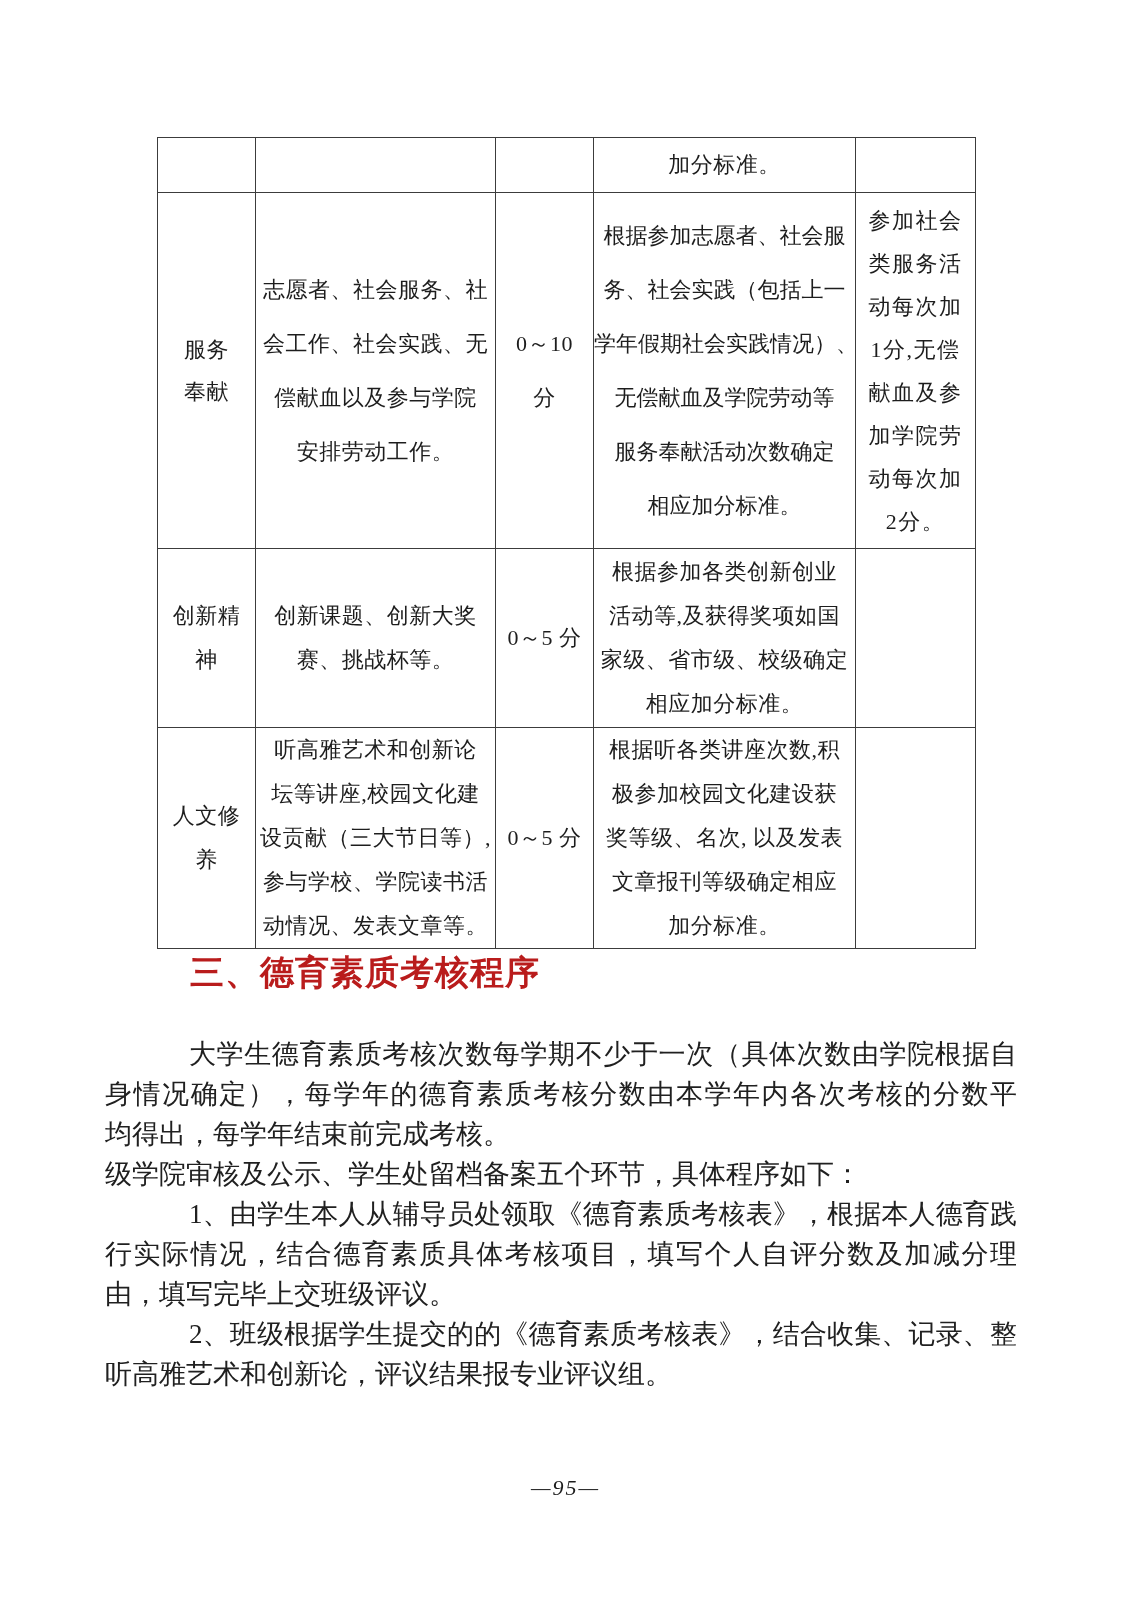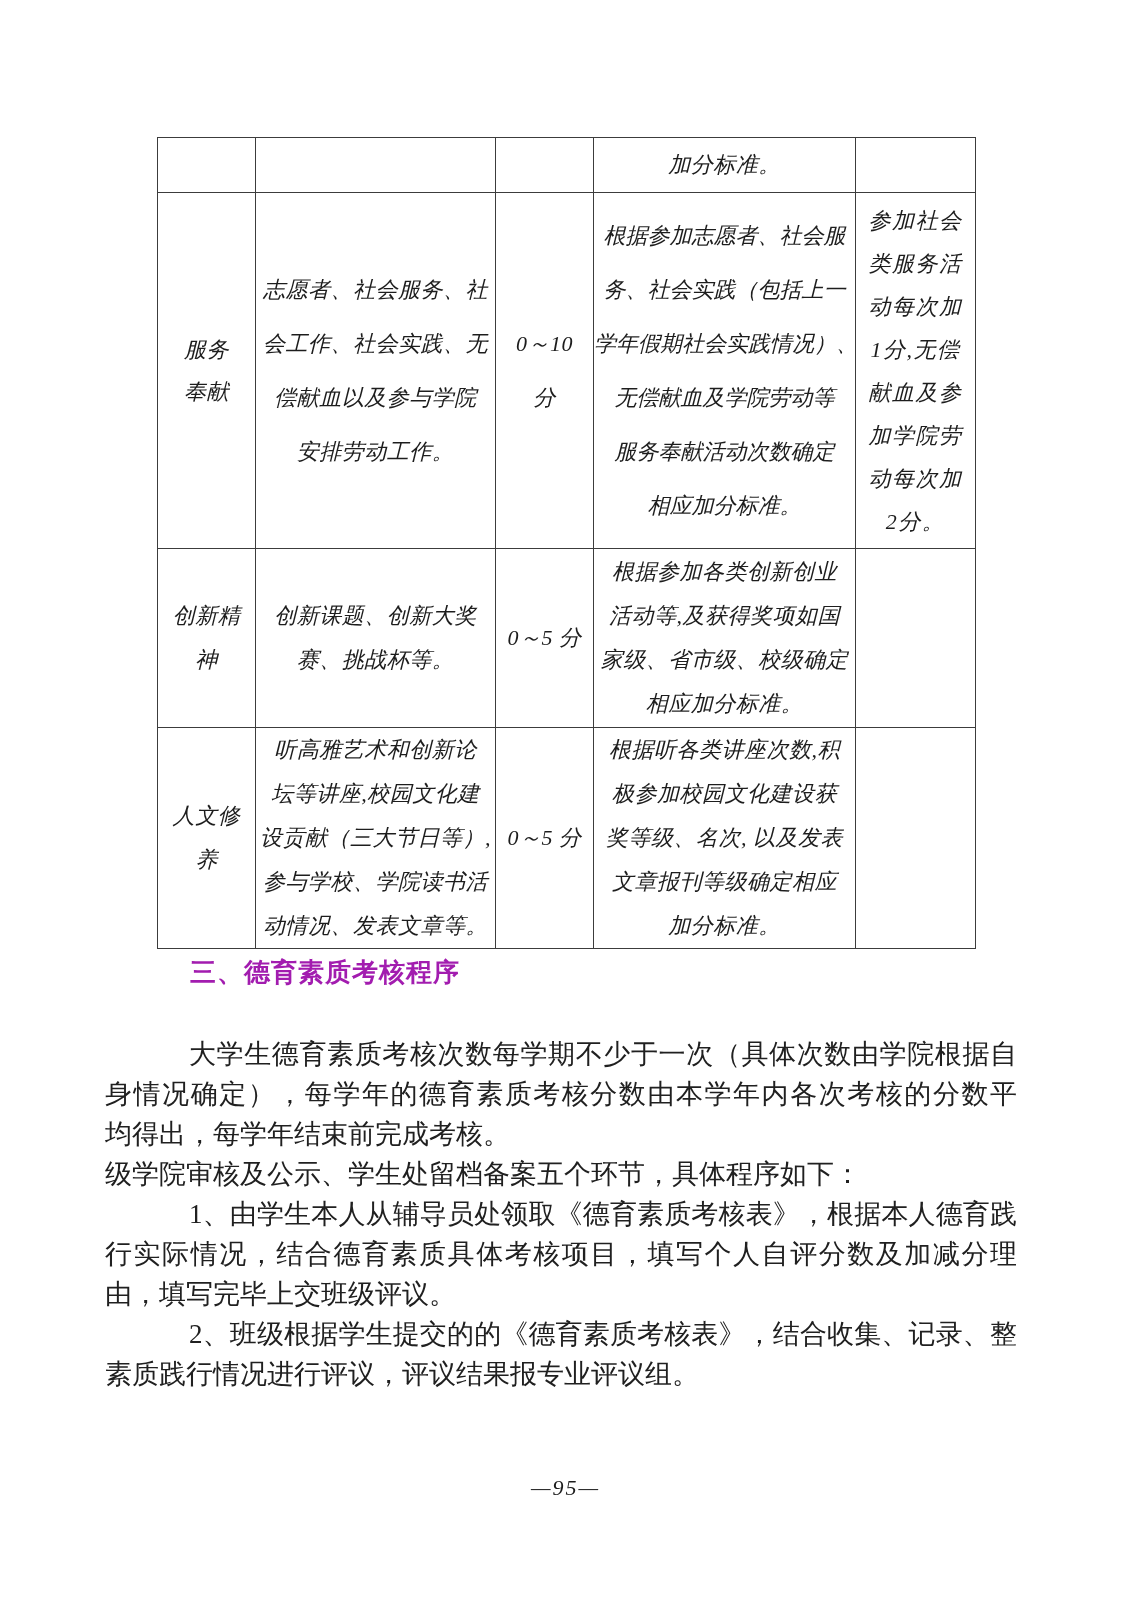--- a/index.html
+++ b/index.html
@@ -25,21 +25,20 @@
   table.assess td {
     border: 1.5px solid #3c3c3c;
     vertical-align: middle;
     text-align: center;
     white-space: pre;
     font-size: 22px;
     line-height: 44px;
     letter-spacing: 0.5px;
     padding: 0;
     overflow: visible;
-    font-style: italic;
   }
   col.c-cat   { width: 98px; }
   col.c-desc  { width: 240px; }
   col.c-score { width: 98px; }
   col.c-crit  { width: 262px; }
   col.c-note  { width: 120px; }
 
   tr.row-0 { height: 55px; }
   tr.row-1 { height: 356px; }
   tr.row-2 { height: 179px; }
@@ -52,24 +51,24 @@
   tr.row-1 td.note  { line-height: 43px; letter-spacing: 1.5px; }
   tr.row-1 td.crit  { letter-spacing: 0; text-align: center; }
 
   
   .sec-heading {
     position: absolute;
     left: 190px;
     top: 955px;
     font-family: "Liberation Sans", "DejaVu Sans", sans-serif;
     font-weight: 700;
-    font-size: 26px;
+    font-size: 34px;
     line-height: 34px;
     letter-spacing: 1px;
-    color: #a21caf;
+    color: #b91c1c;
   }
 
   
   .body-text {
     position: absolute;
     left: 105px;
     top: 1002px;
     width: 912px;
     font-size: 27px;
     line-height: 40px;
@@ -179,18 +178,18 @@
     <div class="line">身情况确定），每学年的德育素质考核分数由本学年内各次考核的分数平</div>
     <div class="line para-end">均得出，每学年结束前完成考核。</div>
 
     <div class="line para-end">级学院审核及公示、学生处留档备案五个环节，具体程序如下：</div>
 
     <div class="line para-start">1、由学生本人从辅导员处领取《德育素质考核表》，根据本人德育践</div>
     <div class="line">行实际情况，结合德育素质具体考核项目，填写个人自评分数及加减分理</div>
     <div class="line para-end">由，填写完毕上交班级评议。</div>
 
     <div class="line para-start">2、班级根据学生提交的的《德育素质考核表》，结合收集、记录、整</div>
-    <div class="line para-end">素质践行情况进行评议，评议结果报专业评议组。</div>
+    <div class="line para-end">听高雅艺术和创新论，评议结果报专业评议组。</div>
   </div>
 
   <div class="footer">—95—</div>
 
 </div>
 
 </body></html>

